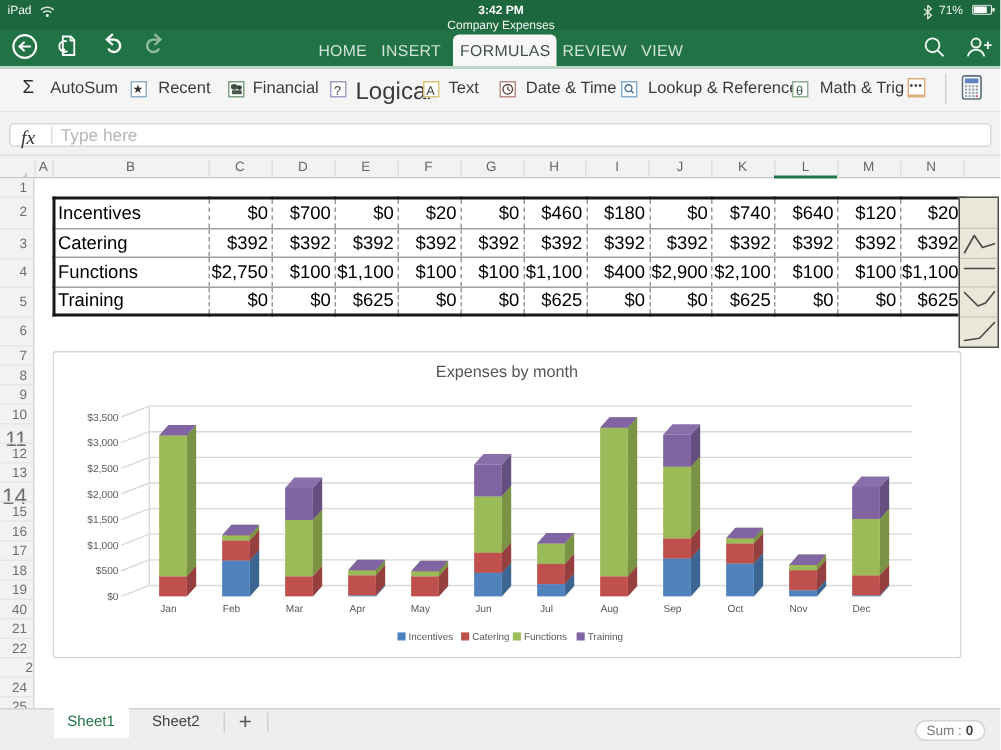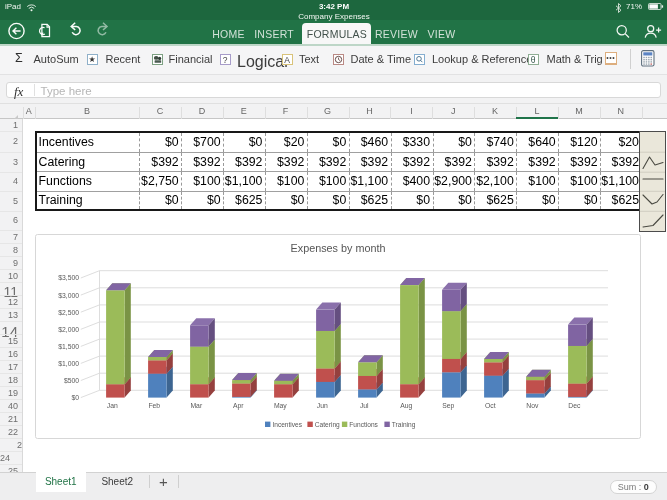--- a/index.html
+++ b/index.html
@@ -180,21 +180,21 @@
     <div style="position:absolute;left:0;top:203.5px;width:18px;text-align:right;font-size:15px;color:#6e6e6e">14</div>
     <div style="position:absolute;left:0;top:216.5px;width:18px;text-align:right;font-size:9px;color:#6e6e6e">15</div>
     <div style="position:absolute;left:0;top:229.5px;width:18px;text-align:right;font-size:9px;color:#6e6e6e">16</div>
     <div style="position:absolute;left:0;top:242.5px;width:18px;text-align:right;font-size:9px;color:#6e6e6e">17</div>
     <div style="position:absolute;left:0;top:255.5px;width:18px;text-align:right;font-size:9px;color:#6e6e6e">18</div>
     <div style="position:absolute;left:0;top:268.5px;width:18px;text-align:right;font-size:9px;color:#6e6e6e">19</div>
     <div style="position:absolute;left:0;top:281.5px;width:18px;text-align:right;font-size:9px;color:#6e6e6e">40</div>
     <div style="position:absolute;left:0;top:294.5px;width:18px;text-align:right;font-size:9px;color:#6e6e6e">21</div>
     <div style="position:absolute;left:0;top:307.5px;width:18px;text-align:right;font-size:9px;color:#6e6e6e">22</div>
     <div style="position:absolute;left:17px;top:320.5px;width:18px;font-size:9px;color:#6e6e6e">23</div>
-    <div style="position:absolute;left:0;top:333.5px;width:18px;font-size:9px;color:#6e6e6e">24</div>
+    <div style="position:absolute;left:0;top:333.5px;width:18px;text-align:right;font-size:9px;color:#6e6e6e">24</div>
     <div style="position:absolute;left:0;top:346.5px;width:18px;text-align:right;font-size:9px;color:#6e6e6e">25</div>
     <div style="position:absolute;left:0;top:12.4px;width:22.5px;height:1px;background:#e6e6e6"></div>
     <div style="position:absolute;left:0;top:33.1px;width:22.5px;height:1px;background:#e6e6e6"></div>
     <div style="position:absolute;left:0;top:53.1px;width:22.5px;height:1px;background:#e6e6e6"></div>
     <div style="position:absolute;left:0;top:72.2px;width:22.5px;height:1px;background:#e6e6e6"></div>
     <div style="position:absolute;left:0;top:92.2px;width:22.5px;height:1px;background:#e6e6e6"></div>
     <div style="position:absolute;left:0;top:110.8px;width:22.5px;height:1px;background:#e6e6e6"></div>
     <div style="position:absolute;left:0;top:123.8px;width:22.5px;height:1px;background:#e6e6e6"></div>
     <div style="position:absolute;left:0;top:136.8px;width:22.5px;height:1px;background:#e6e6e6"></div>
     <div style="position:absolute;left:0;top:149.8px;width:22.5px;height:1px;background:#e6e6e6"></div>
@@ -232,21 +232,21 @@
     </colgroup>
     <tbody>
       <tr style="height:20.0px">
         <td style="text-align:left;padding:0 0 0 2px;border-top:1.2px solid #555;overflow:hidden;white-space:nowrap">Incentives</td>
         <td style="text-align:right;padding:0 2.5px 0 0;border-top:1.2px solid #555;border-left:1px dashed #999;overflow:hidden;white-space:nowrap">$0</td>
         <td style="text-align:right;padding:0 2.5px 0 0;border-top:1.2px solid #555;border-left:1px dashed #999;overflow:hidden;white-space:nowrap">$700</td>
         <td style="text-align:right;padding:0 2.5px 0 0;border-top:1.2px solid #555;border-left:1px dashed #999;overflow:hidden;white-space:nowrap">$0</td>
         <td style="text-align:right;padding:0 2.5px 0 0;border-top:1.2px solid #555;border-left:1px dashed #999;overflow:hidden;white-space:nowrap">$20</td>
         <td style="text-align:right;padding:0 2.5px 0 0;border-top:1.2px solid #555;border-left:1px dashed #999;overflow:hidden;white-space:nowrap">$0</td>
         <td style="text-align:right;padding:0 2.5px 0 0;border-top:1.2px solid #555;border-left:1px dashed #999;overflow:hidden;white-space:nowrap">$460</td>
-        <td style="text-align:right;padding:0 2.5px 0 0;border-top:1.2px solid #555;border-left:1px dashed #999;overflow:hidden;white-space:nowrap">$330</td>
+        <td style="text-align:right;padding:0 2.5px 0 0;border-top:1.2px solid #555;border-left:1px dashed #999;overflow:hidden;white-space:nowrap">$180</td>
         <td style="text-align:right;padding:0 2.5px 0 0;border-top:1.2px solid #555;border-left:1px dashed #999;overflow:hidden;white-space:nowrap">$0</td>
         <td style="text-align:right;padding:0 2.5px 0 0;border-top:1.2px solid #555;border-left:1px dashed #999;overflow:hidden;white-space:nowrap">$740</td>
         <td style="text-align:right;padding:0 2.5px 0 0;border-top:1.2px solid #555;border-left:1px dashed #999;overflow:hidden;white-space:nowrap">$640</td>
         <td style="text-align:right;padding:0 2.5px 0 0;border-top:1.2px solid #555;border-left:1px dashed #999;overflow:hidden;white-space:nowrap">$120</td>
         <td style="text-align:right;padding:0 2.5px 0 0;border-top:1.2px solid #555;border-left:1px dashed #999;overflow:hidden;white-space:nowrap">$20</td>
       </tr>
       <tr style="height:19.1px">
         <td style="text-align:left;padding:0 0 0 2px;border-top:1px solid #a0a0a0;overflow:hidden;white-space:nowrap">Catering</td>
         <td style="text-align:right;padding:0 2.5px 0 0;border-top:1px solid #a0a0a0;border-left:1px dashed #999;overflow:hidden;white-space:nowrap">$392</td>
         <td style="text-align:right;padding:0 2.5px 0 0;border-top:1px solid #a0a0a0;border-left:1px dashed #999;overflow:hidden;white-space:nowrap">$392</td>

